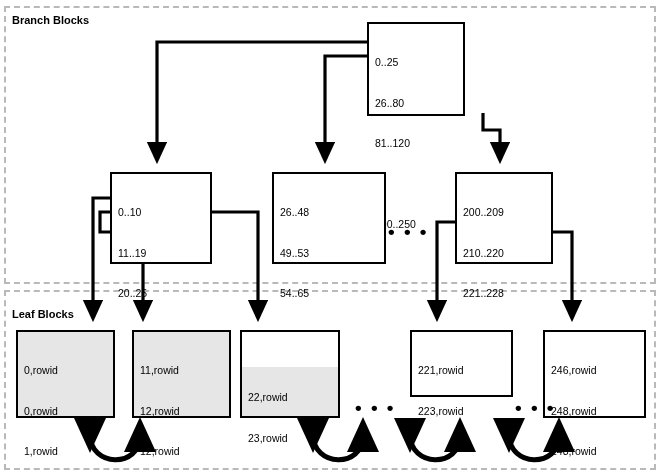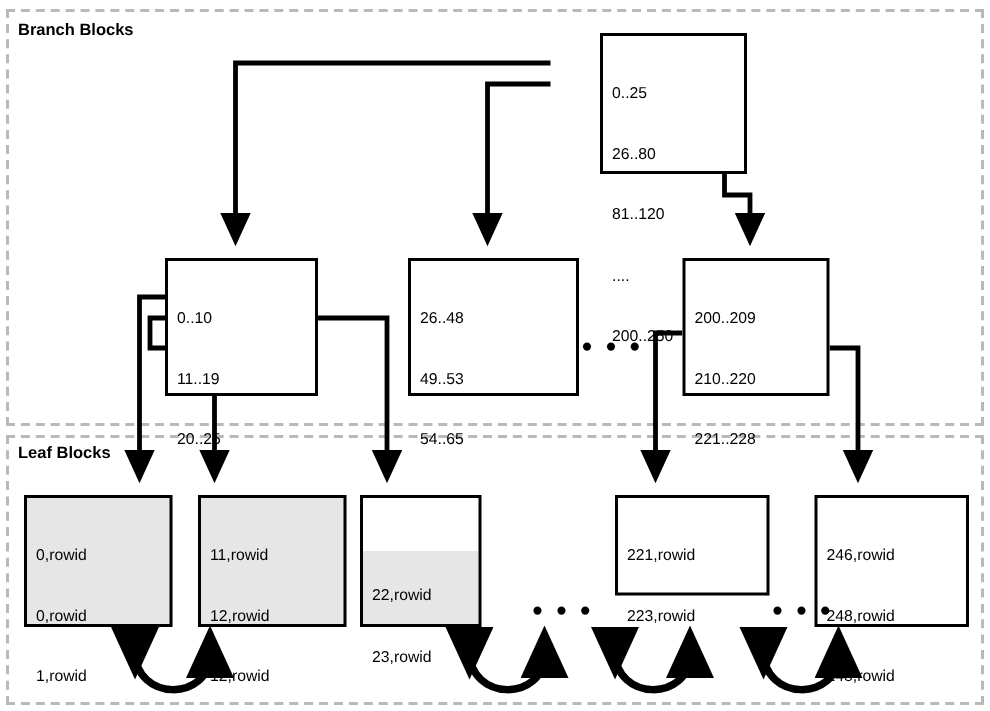--- a/index.html
+++ b/index.html
@@ -51,21 +51,21 @@
 </style>
 </head>
 <body>
 
 <div id="stage">
 
   <div class="dashed-region" style="left:4px;top:6px;width:652px;height:278px;"></div>
   <div class="dashed-region" style="left:4px;top:290px;width:652px;height:180px;"></div>
 
   <div class="region-label" style="left:12px;top:14px;">Branch Blocks</div>
-  <div class="region-label" style="left:12px;top:296px;">Leaf Blocks</div>
+  <div class="region-label" style="left:12px;top:308px;">Leaf Blocks</div>
 
   <svg class="overlay" viewBox="0 0 660 474">
     <defs>
       <marker id="arrowhead" markerWidth="7" markerHeight="7" refX="3.2" refY="3.2" orient="auto" markerUnits="strokeWidth">
         <path d="M0,0 L7,3.2 L0,6.4 z" fill="#000"></path>
       </marker>
     </defs>
     <g fill="none" stroke="#000" stroke-width="3.2">
 
       <path d="M367,42 L157,42 L157,152" marker-end="url(#arrowhead)"></path>
@@ -86,21 +86,21 @@
     </g>
 
     <g fill="none" stroke="#000" stroke-width="5" stroke-linecap="butt">
       <path d="M90,434 C90,468 140,468 140,436" marker-end="url(#arrowhead)" marker-start="url(#arrowhead)"></path>
       <path d="M313,434 C313,468 363,468 363,436" marker-end="url(#arrowhead)" marker-start="url(#arrowhead)"></path>
       <path d="M410,434 C410,468 460,468 460,436" marker-end="url(#arrowhead)" marker-start="url(#arrowhead)"></path>
       <path d="M509,434 C509,468 559,468 559,436" marker-end="url(#arrowhead)" marker-start="url(#arrowhead)"></path>
     </g>
   </svg>
 
-  <div class="node" style="left:367px;top:22px;width:98px;height:94px;margin-left:33px;">
+  <div class="node" style="left:367px;top:22px;width:98px;height:94px;">
     <span class="node-line">0..25</span>
     <span class="node-line">26..80</span>
     <span class="node-line">81..120</span>
     <span class="node-line">....</span>
     <span class="node-line">200..250</span>
   </div>
 
   <div class="node" style="left:110px;top:172px;width:102px;height:92px;">
     <span class="node-line">0..10</span>
     <span class="node-line">11..19</span>
@@ -132,21 +132,21 @@
     
   </div>
 
   <div class="node shaded" style="left:132px;top:330px;width:99px;height:88px;">
     <span class="node-line">11,rowid</span>
     <span class="node-line">12,rowid</span>
     <span class="node-line">12,rowid</span>
     
   </div>
 
-  <div class="node half" style="left:240px;top:330px;width:81px;height:88px;padding-top:32px;">
+  <div class="node half" style="left:240px;top:330px;width:100px;height:88px;padding-top:32px;">
     <span class="node-line">22,rowid</span>
     <span class="node-line">23,rowid</span>
   </div>
 
   <div class="node" style="left:410px;top:330px;width:103px;height:67px;">
     <span class="node-line">221,rowid</span>
     <span class="node-line">223,rowid</span>
     
     
   </div>

